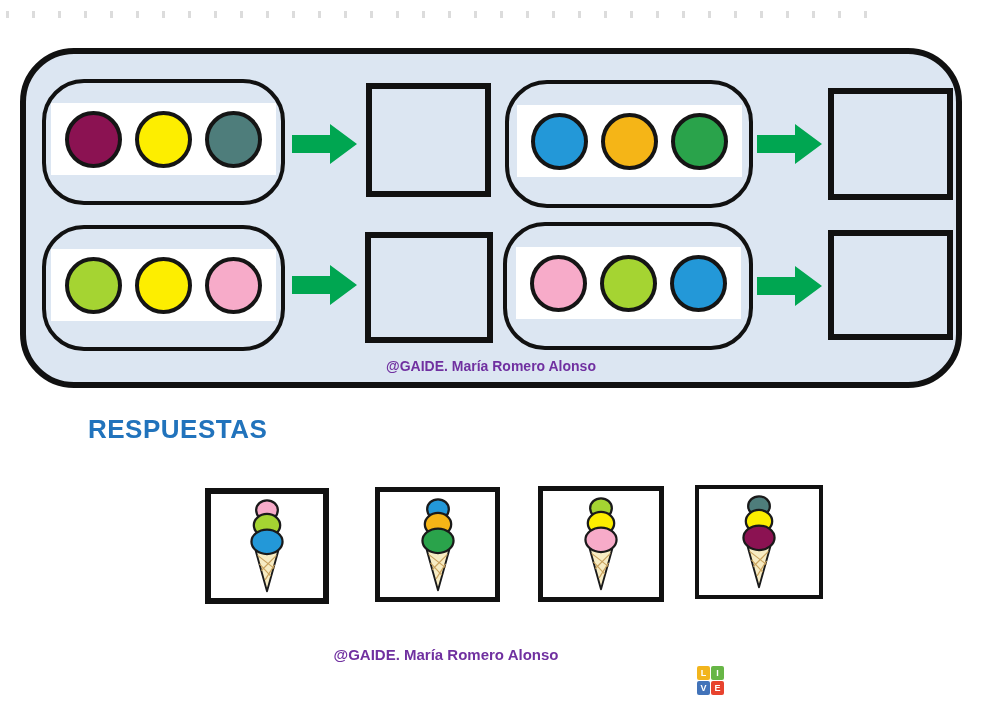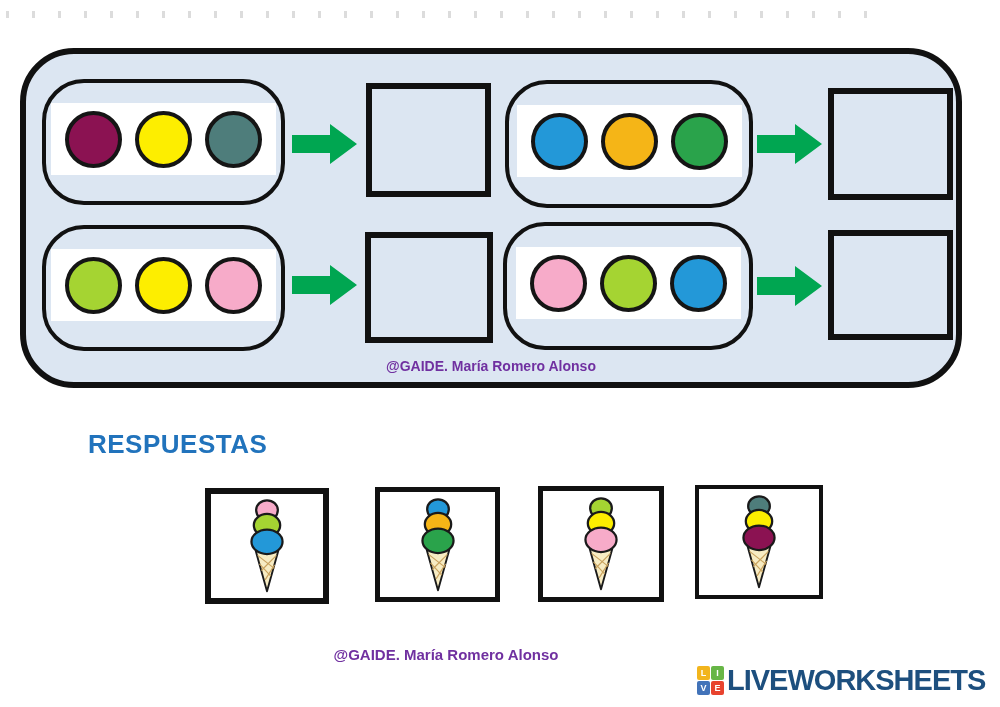--- a/index.html
+++ b/index.html
@@ -33,21 +33,21 @@
 
   .drop-box { position:absolute; border:6px solid #111; background:transparent; }
   .box-1 { left:340px; top:29px;  width:125px; height:114px; }
   .box-2 { left:802px; top:34px;  width:125px; height:112px; }
   .box-3 { left:339px; top:178px; width:128px; height:111px; }
   .box-4 { left:802px; top:176px; width:125px; height:110px; }
 
   .board-credit { position:absolute; left:0; right:0; bottom:8px; text-align:center;
     font-size:14px; font-weight:bold; }
 
-  .respuestas { position:absolute; left:88px; top:429px; font-size:26px; font-weight:bold;
+  .respuestas { position:absolute; left:88px; top:414px; font-size:26px; font-weight:bold;
     letter-spacing:0.5px; }
 
   .card { position:absolute; background:#ffffff; display:flex; align-items:center; justify-content:center; }
   .card-1 { left:205px; top:488px; width:124px; height:116px; border:6px solid #111; }
   .card-2 { left:375px; top:487px; width:125px; height:115px; border:5px solid #111; }
   .card-3 { left:538px; top:486px; width:126px; height:116px; border:5px solid #111; }
   .card-4 { left:695px; top:485px; width:128px; height:114px; border:4px solid #111; }
   .icecream { width:62px; height:98px; }
 
   .bottom-credit { position:absolute; left:0; right:0; top:646px; text-align:center;
@@ -163,16 +163,15 @@
 
   <div class="bottom-credit" style="color: rgb(112, 48, 160);">@GAIDE. María Romero Alonso</div>
 
   <div class="logo">
     <span class="logo-grid">
       <span class="logo-tile" style="background-color: rgb(242, 181, 29);">L</span>
       <span class="logo-tile" style="background-color: rgb(103, 182, 70);">I</span>
       <span class="logo-tile" style="background-color: rgb(66, 115, 185);">V</span>
       <span class="logo-tile" style="background-color: rgb(232, 67, 46);">E</span>
     </span>
-    <span class="logo-text" style="color: rgb(29, 79, 126);">LIVEWORKSHEETS</span>
   </div>
 
 </div>
 
 </body></html>

